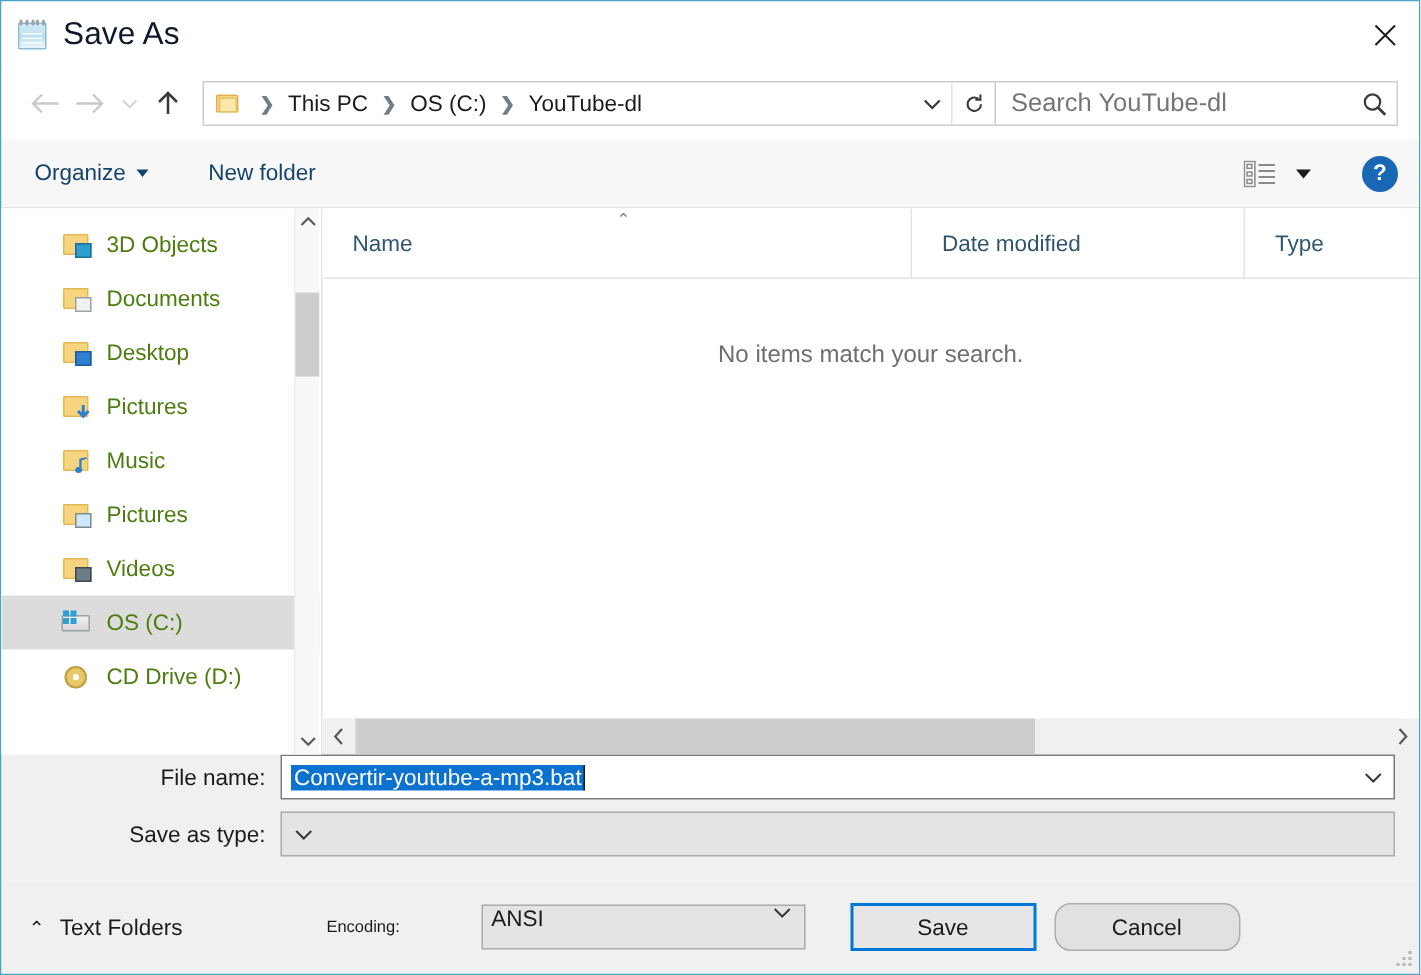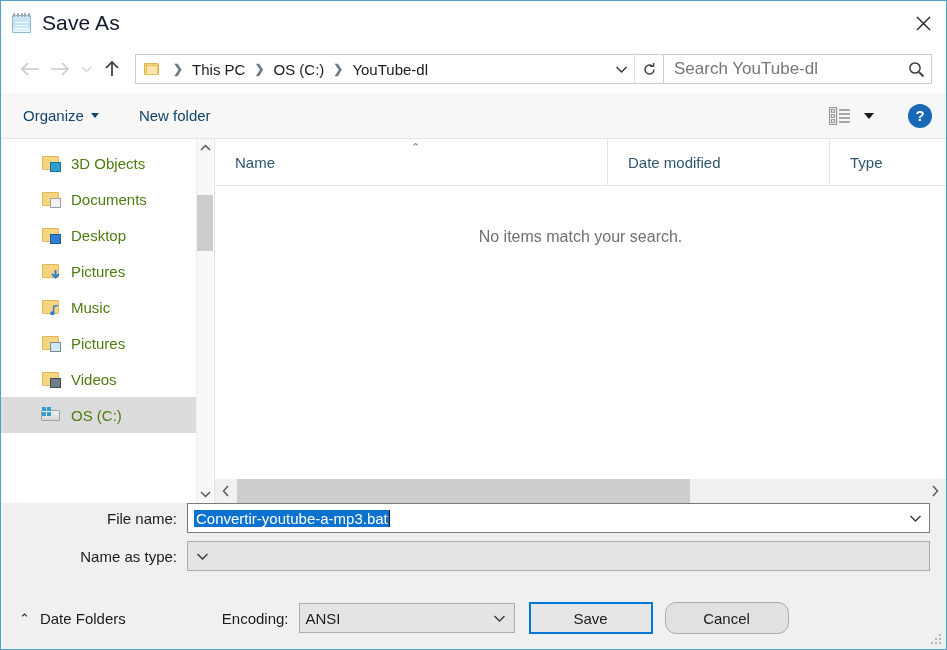--- a/index.html
+++ b/index.html
@@ -525,54 +525,55 @@
     color: #1b1b1b;
     white-space: nowrap;
   }
   .hf-caret {
     margin-right: 10px;
     color: #1b1b1b;
     font-size: 13px;
     line-height: 1;
   }
   .enc-label {
-    font-size: 15px;
+    font-size: 11px;
     color: #1b1b1b;
     margin-left: 96px;
     margin-right: 10px;
     white-space: nowrap;
   }
   .enc-combo {
     width: 216px;
     flex: 0 0 216px;
     height: 30px;
     background: #e4e4e4;
     border: 1px solid #acacac;
     display: flex;
-    align-items: center;
-    box-sizing: border-box;
+    align-items: flex-start;
+    box-sizing: border-box;
+    margin-left: 44px;
   }
   .btn {
     height: 32px;
     width: 124px;
     flex: 0 0 124px;
     background: #e1e1e1;
     border: 1px solid #adadad;
     font-size: 15px;
     color: #1b1b1b;
     display: flex;
     align-items: center;
     justify-content: center;
     box-sizing: border-box;
   }
   .btn-default {
     border: 2px solid #0078d7;
     background: #e6e6e6;
   }
-  .btn-save { margin-left: 14px; }
+  .btn-save { margin-left: 30px; }
   .btn-cancel { margin-left: 12px; border-radius: 11px; }
   .grip {
     position: absolute;
     right: 3px; bottom: 3px;
     width: 12px; height: 12px;
   }
   .grip i {
     position: absolute;
     width: 2px; height: 2px;
     background: #b5b5b5;
@@ -760,20 +761,26 @@
             <span class="ico-drive-win">
                 <i></i>
                 <i></i>
                 <i></i>
                 <i></i>
               </span>
           </span>
           <span>OS (C:)</span>
         </div>
 
+        <div class="side-item">
+          <span class="side-icon">
+            <span class="ico-cd"></span>
+          </span>
+          <span>CD Drive (D:)</span>
+        </div>
 
       </div>
 
       <div class="vscroll">
         <div class="vs-arrow">
           <svg width="11" height="8" viewBox="0 0 11 8">
             <path d="M1 6 L5.5 1.5 L10 6" stroke="#5a5a5a" stroke-width="1.5" fill="none"></path>
           </svg>
         </div>
         <div class="vs-track">
@@ -828,35 +835,35 @@
         <div class="combo-value"><span class="selected-text">Convertir-youtube-a-mp3.bat</span></div>
         <div class="combo-arrow">
           <svg width="13" height="9" viewBox="0 0 13 9">
             <path d="M1.5 2 L6.5 7 L11.5 2" stroke="#3a3a3a" stroke-width="1.4" fill="none"></path>
           </svg>
         </div>
       </div>
     </div>
 
     <div class="formrow">
-      <div class="formlabel">Name as type:</div>
+      <div class="formlabel">Save as type:</div>
       <div class="combo combo-gray">
         <div class="combo-arrow">
           <svg width="13" height="9" viewBox="0 0 13 9">
             <path d="M1.5 2 L6.5 7 L11.5 2" stroke="#3a3a3a" stroke-width="1.4" fill="none"></path>
           </svg>
         </div>
       </div>
     </div>
   </div>
 
   <div class="footer">
     <div class="hide-folders">
       <span class="hf-caret">⌃</span>
-      <span>Date Folders</span>
+      <span>Text Folders</span>
     </div>
     <div class="enc-label">Encoding:</div>
     <div class="enc-combo">
       <div class="combo-value">ANSI</div>
       <div class="combo-arrow">
         <svg width="13" height="9" viewBox="0 0 13 9">
           <path d="M1.5 2 L6.5 7 L11.5 2" stroke="#3a3a3a" stroke-width="1.4" fill="none"></path>
         </svg>
       </div>
     </div>

